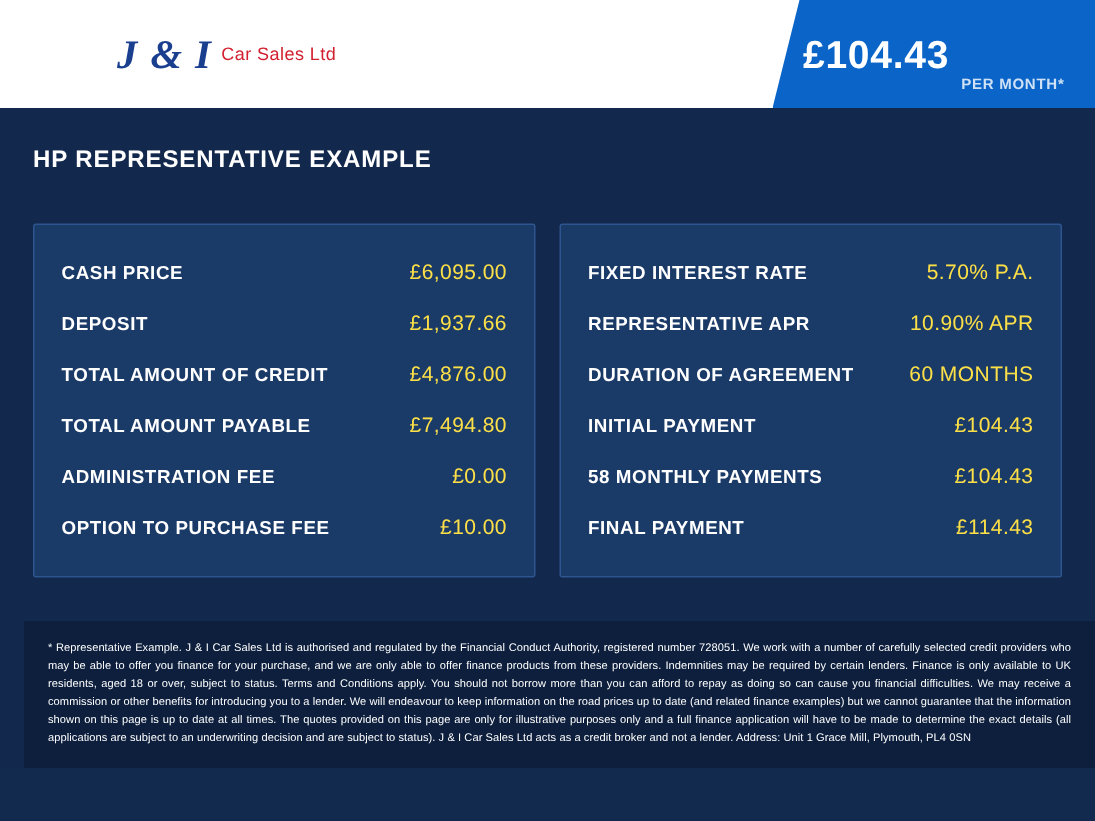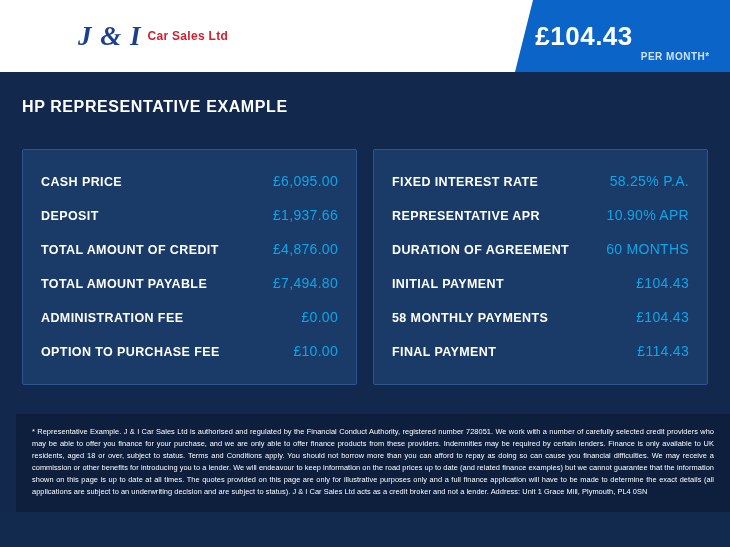--- a/index.html
+++ b/index.html
@@ -45,21 +45,21 @@
     letter-spacing: 1px;
     line-height: 1;
   }
   .logo-text {
     margin-left: 6px;
     line-height: 1.05;
   }
   .logo-text .l1 {
     display: block;
     font-size: 12px;
-    font-weight: bold;
+    font-weight: normal;
     color: #d22030;
     letter-spacing: .3px;
     text-align: center;
   }
   .price-band {
     position: absolute;
     top: 0;
     right: 0;
     height: 72px;
     width: 215px;
@@ -120,21 +120,21 @@
     padding: 9px 2px;
   }
   .row .label {
     color: #ffffff;
     font-size: 12.5px;
     font-weight: bold;
     letter-spacing: .4px;
     text-transform: uppercase;
   }
   .row .value {
-    color: #0ea5e9;
+    color: #fde047;
     font-size: 14px;
     font-weight: normal;
     letter-spacing: .3px;
     white-space: nowrap;
   }
 
   
   .footer {
     margin-top: auto;
     background: #0d1f3d;
@@ -198,21 +198,21 @@
       </div>
       <div class="row">
         <span class="label">OPTION TO PURCHASE FEE</span>
         <span class="value">£10.00</span>
       </div>
     </div>
 
     <div class="panel">
       <div class="row">
         <span class="label">FIXED INTEREST RATE</span>
-        <span class="value">58.25% P.A.</span>
+        <span class="value">5.70% P.A.</span>
       </div>
       <div class="row">
         <span class="label">REPRESENTATIVE APR</span>
         <span class="value">10.90% APR</span>
       </div>
       <div class="row">
         <span class="label">DURATION OF AGREEMENT</span>
         <span class="value">60 MONTHS</span>
       </div>
       <div class="row">

